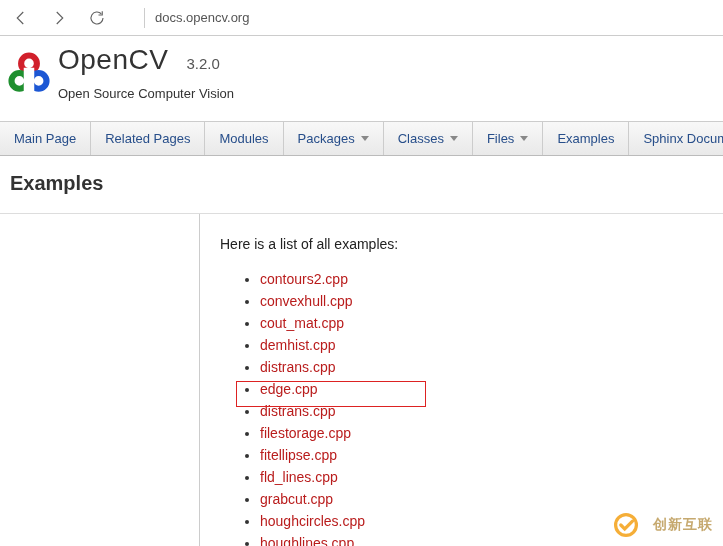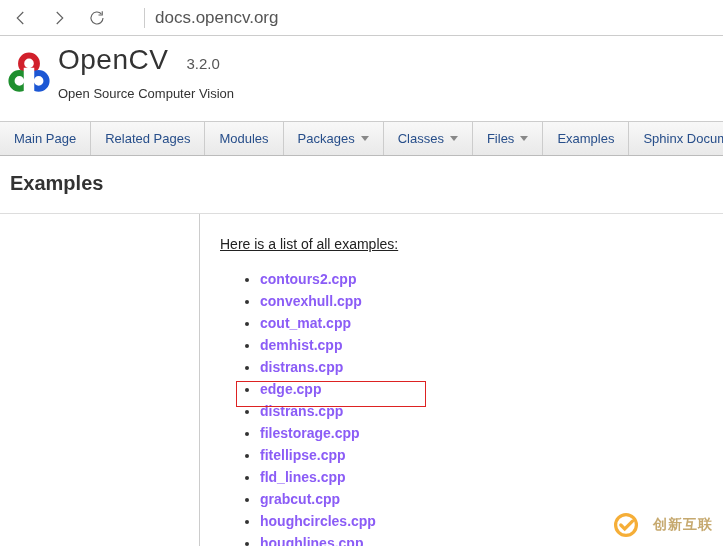--- a/index.html
+++ b/index.html
@@ -2,21 +2,21 @@
 <html><head>
 <meta charset="utf-8">
 <style>
   * { box-sizing: border-box; margin: 0; padding: 0; }
   body { font-family: "Segoe UI", Arial, sans-serif; font-size: 14px; color: #333; background: #f4f4f4; width: 723px; height: 546px; overflow: hidden; position: relative; }
 
   
   .browser-bar { height: 36px; background: #fff; border-bottom: 1px solid #ccc; display: flex; align-items: center; padding: 0 10px; gap: 16px; }
   .nav-btn { width: 22px; height: 22px; display: flex; align-items: center; justify-content: center; color: #555; cursor: pointer; }
   .nav-btn svg { width: 18px; height: 18px; stroke: #606060; stroke-width: 1.5; fill: none; }
-  .url-wrap { display: flex; align-items: center; margin-left: 20px; color: #888; font-size: 17px; }
+  .url-wrap { display: flex; align-items: center; margin-left: 20px; color: #888; font-size: 13px; }
   .url-sep { width: 1px; height: 20px; background: #ccc; margin-right: 10px; }
   .url-host { color: #555; }
   .url-path { color: #999; }
 
   
   .page { background: #fff; margin: 0; }
 
   
   .header { display: flex; align-items: flex-start; padding: 8px 0 0 4px; background: #fff; }
   .logo { width: 42px; height: 42px; margin: 8px 8px 0 4px; position: relative; }
@@ -30,24 +30,24 @@
   .tabs { display: flex; background: linear-gradient(#f8f8f8,#e9e9e9); border-top: 1px solid #ccc; border-bottom: 1px solid #bbb; margin-top: 20px; }
   .tab { padding: 9px 14px; font-size: 13px; color: #274e8a; border-right: 1px solid #ccc; cursor: pointer; display: flex; align-items: center; gap: 4px; white-space: nowrap; }
   .caret { display:inline-block; width:0; height:0; border-left:4px solid transparent; border-right:4px solid transparent; border-top:5px solid #888; margin-left:2px; }
 
   
   .page-title { font-size: 20px; font-weight: 600; padding: 16px 10px 18px 10px; color: #333; background:#fff; border-bottom:1px solid #ddd; }
 
   .content-row { display: flex; background: #fff; }
   .side { width: 200px; border-right: 1px solid #ccc; min-height: 340px; }
   .main { flex: 1; padding: 22px 20px; font-size: 14px; }
-  .intro { margin-bottom: 16px; color:#222;text-decoration:underline; }
+  .intro { margin-bottom: 16px; color:#222; }
   .ex-list { list-style: disc; padding-left: 40px; }
   .ex-list li { padding: 3px 0; }
-  .ex-link { color: #8b5cf6; font-weight: 700; text-decoration: none; cursor: pointer; }
+  .ex-link { color: #b91c1c; font-weight: 400; text-decoration: none; cursor: pointer; }
   .hl-box { position:absolute; border:1.5px solid #d22; pointer-events:none; }
 
   
   .wm { position:absolute; right:10px; bottom:8px; display:flex; align-items:center; gap:14px; opacity:0.9; }
   .wm-icon { width:26px; height:26px; }
   .wm-txt { color:#c0a060; font-size:14px; font-weight:600; letter-spacing:1px; }
 </style>
 </head>
 <body>
 

